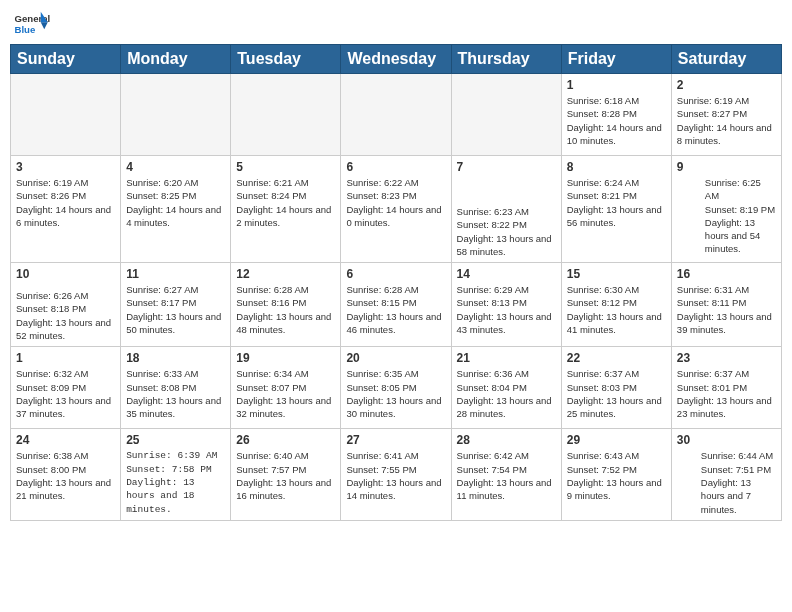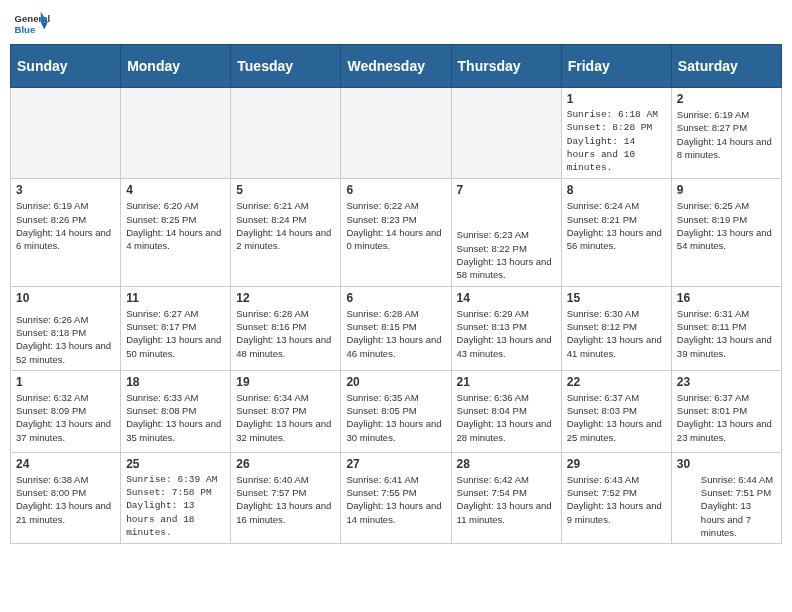--- a/index.html
+++ b/index.html
@@ -40,24 +40,24 @@
       color: #555;
     }
     .calendar {
       width: 100%;
       border-collapse: collapse;
       border: 1px solid #ccc;
     }
     .calendar th {
       background-color: #2a6496;
       color: #fff;
-      font-size: 14px;
+      font-size: 16px;
       font-weight: bold;
       text-align: left;
-      padding: 13px 6px;
+      padding: 5px 6px;
       border: 1px solid #1e4f78;
     }
     .calendar td {
       vertical-align: top;
       border: 1px solid #ccc;
       padding: 4px 5px;
       font-size: 10px;
       color: #333;
       width: calc(100% / 7);
       min-height: 80px;
@@ -117,21 +117,21 @@
   </thead>
   <tbody id="calendar-body">
   <tr class="week-row">
         <td class="empty"></td>
         <td class="empty"></td>
         <td class="empty"></td>
         <td class="empty"></td>
         <td class="empty"></td>
         <td>
           <span class="day-number">1</span>
-          <div class="day-info" style="white-space: pre-line; font-family: Liberation Mono, monospace;">Sunrise: 6:18 AM
+          <div class="day-info" style="white-space: pre-line;">Sunrise: 6:18 AM
 Sunset: 8:28 PM
 Daylight: 14 hours and 10 minutes.</div>
         </td>
         <td>
           <span class="day-number">2</span>
           <div class="day-info" style="white-space: pre-line;">Sunrise: 6:19 AM
 Sunset: 8:27 PM
 Daylight: 14 hours and 8 minutes.</div>
         </td>
       </tr>
@@ -167,21 +167,21 @@
 Daylight: 13 hours and 58 minutes.</div>
         </td>
         <td>
           <span class="day-number">8</span>
           <div class="day-info" style="white-space: pre-line;">Sunrise: 6:24 AM
 Sunset: 8:21 PM
 Daylight: 13 hours and 56 minutes.</div>
         </td>
         <td>
           <span class="day-number">9</span>
-          <div class="day-info" style="white-space: pre-line;">Sunrise: 6:25 AM
+          <div class="day-info" style="white-space: pre-line; margin-left: 28px;">Sunrise: 6:25 AM
 Sunset: 8:19 PM
 Daylight: 13 hours and 54 minutes.</div>
         </td>
       </tr>
       <tr class="week-row">
         <td>
           <span class="day-number">10</span>
           <div class="day-info" style="white-space: pre-line; margin-top: 8px;">Sunrise: 6:26 AM
 Sunset: 8:18 PM
 Daylight: 13 hours and 52 minutes.</div>

